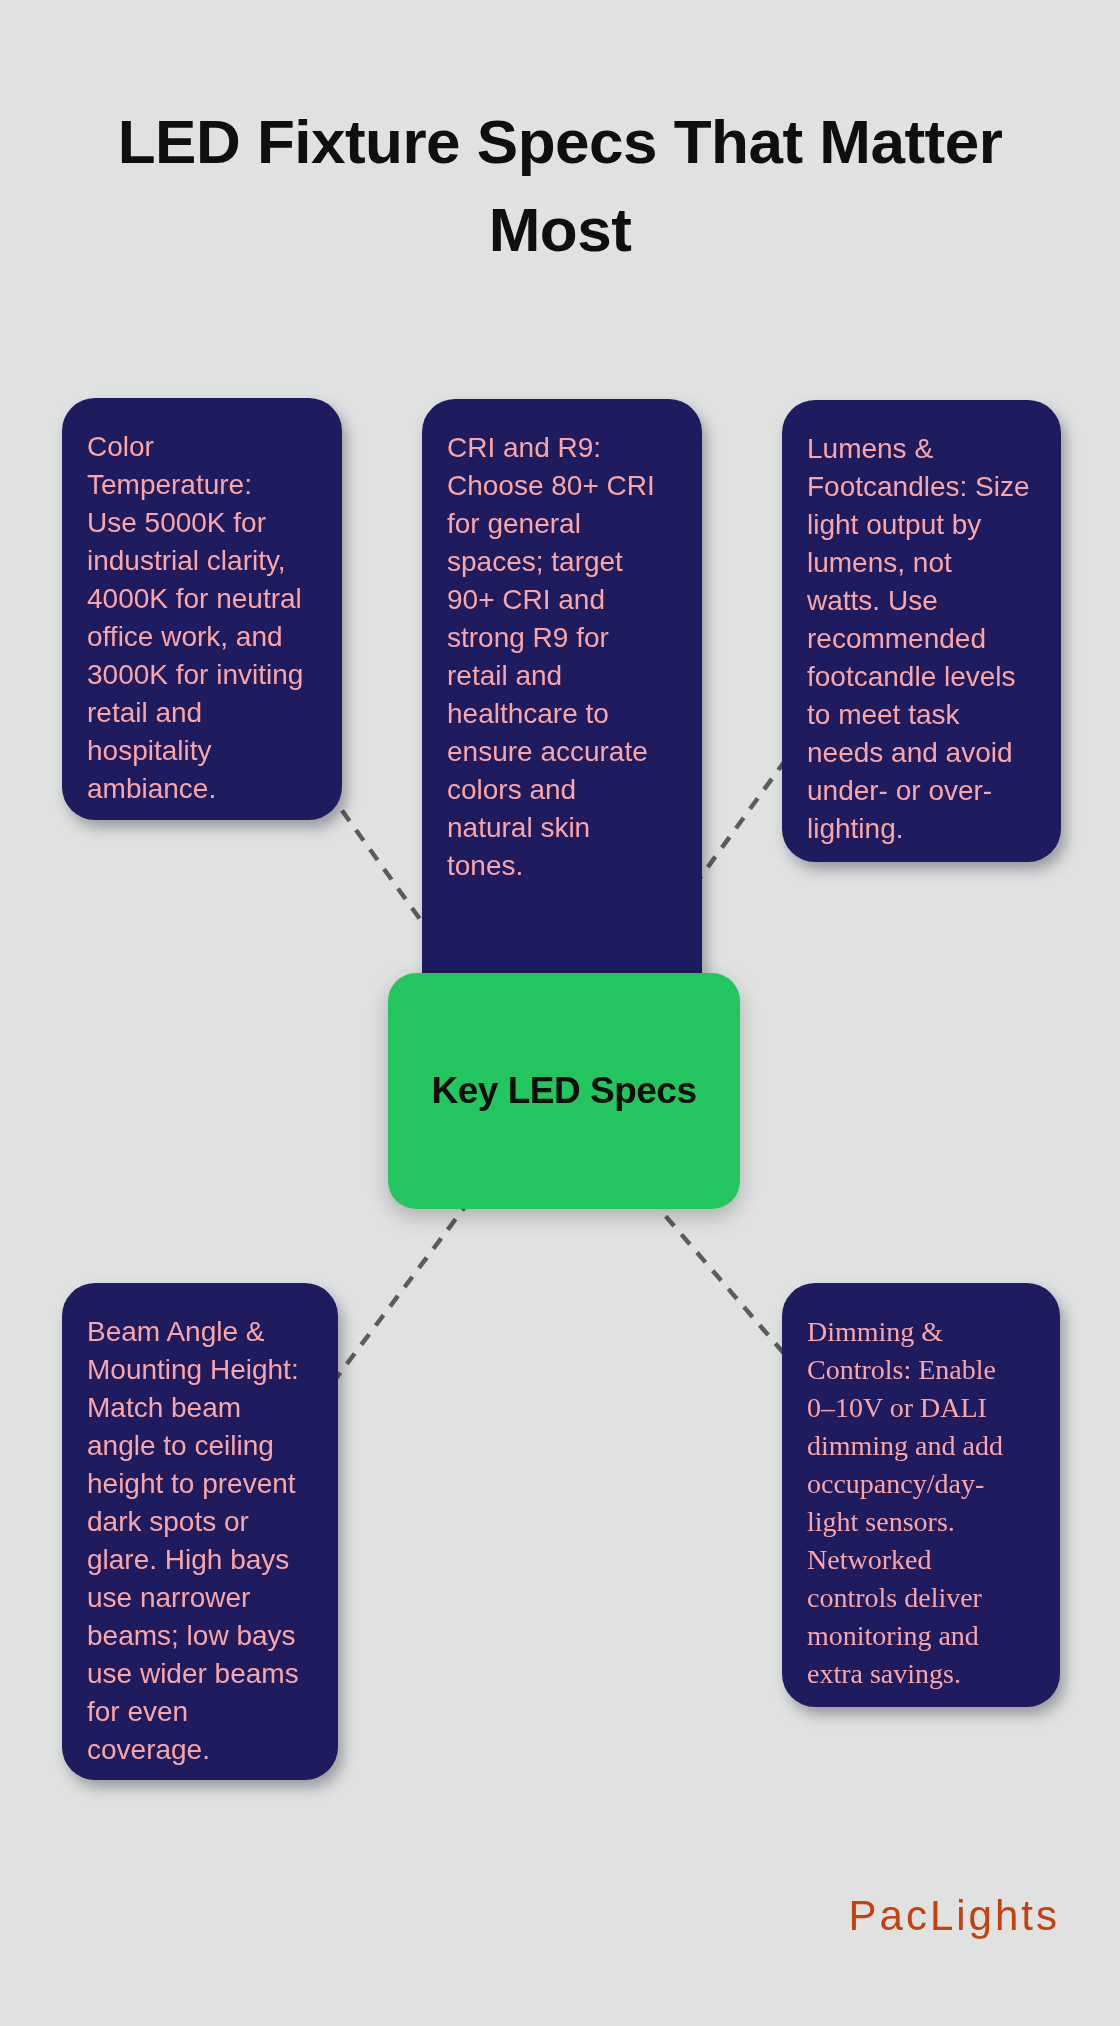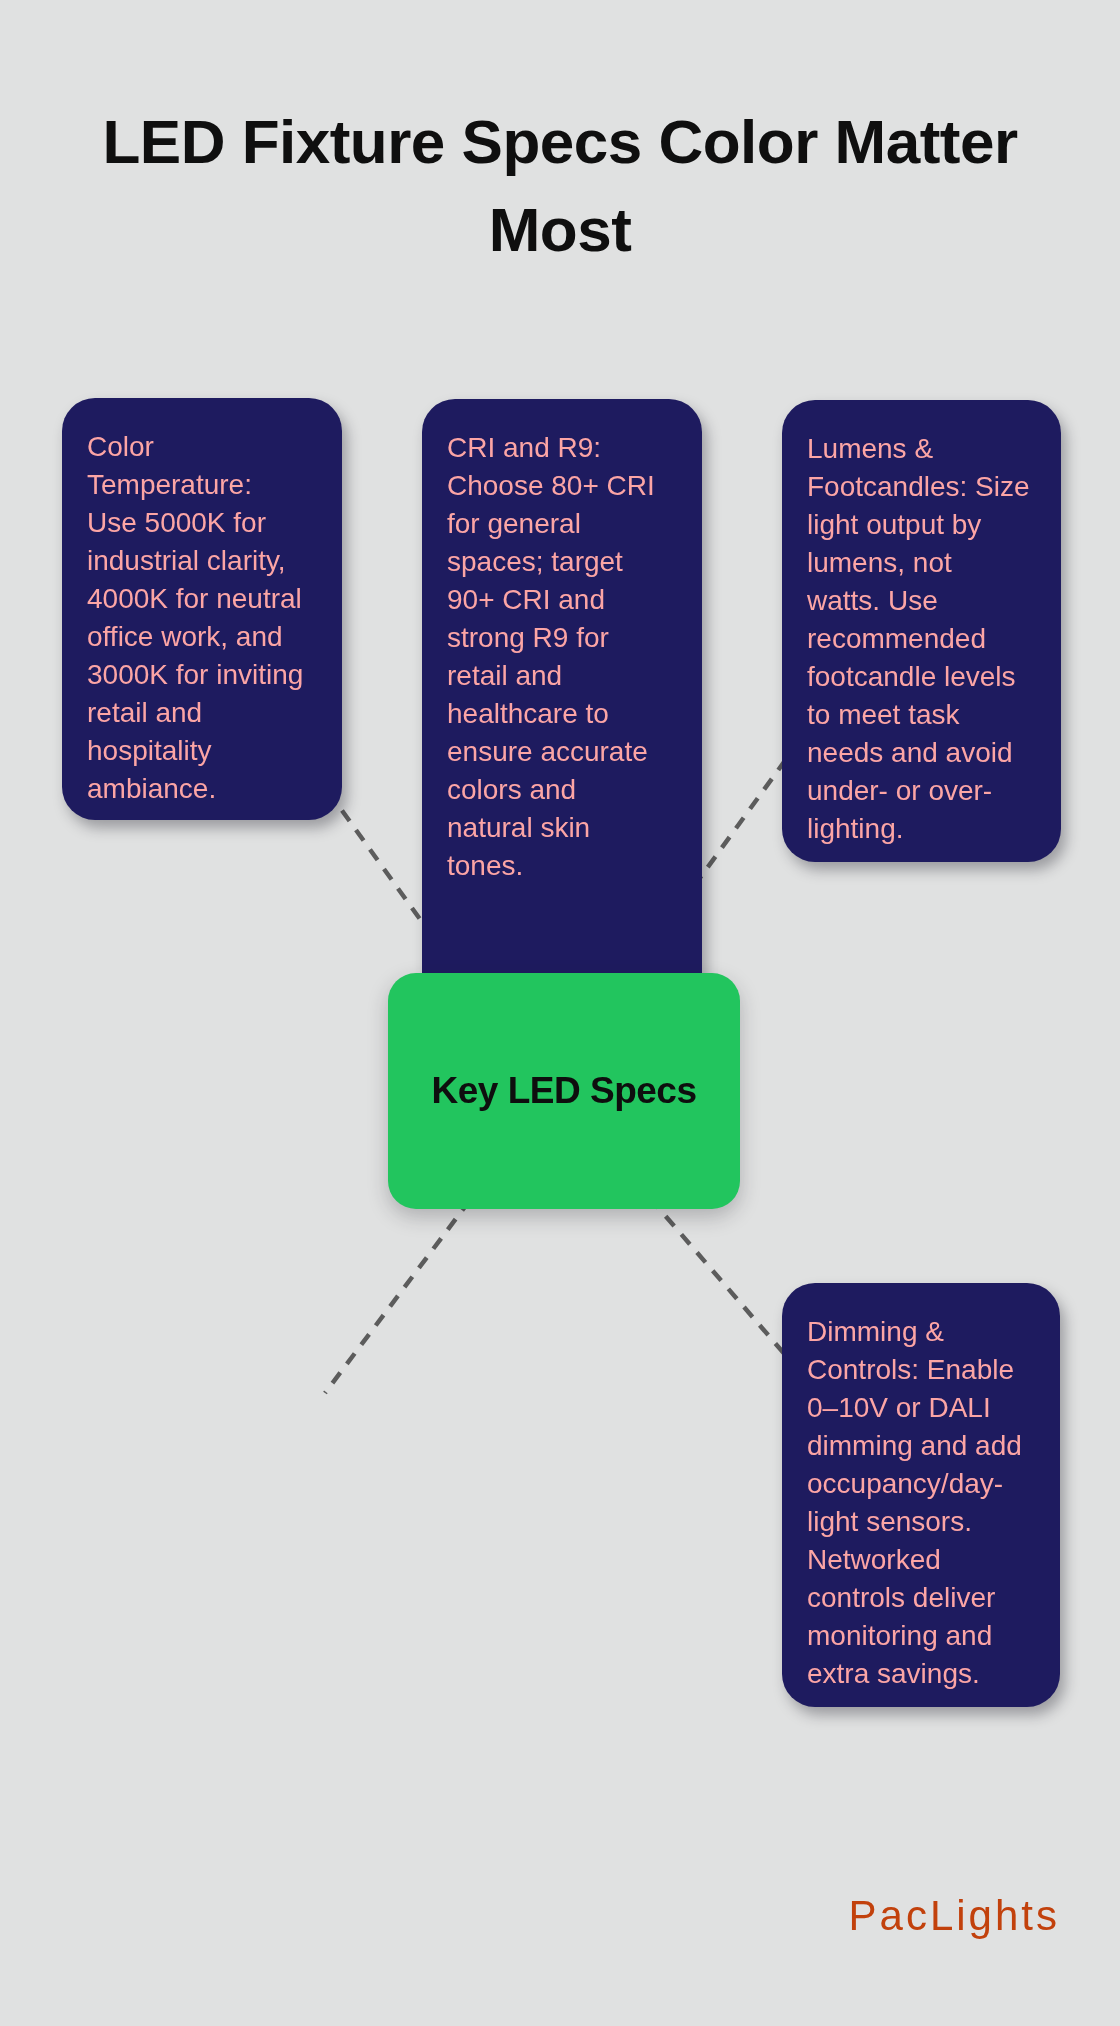--- a/index.html
+++ b/index.html
@@ -46,21 +46,21 @@
     padding:30px 22px 0 25px;
     font-size:28px;
     line-height:38px;
     color:#fca5a5;
     white-space:pre-line;
   }
   .card-tl{left:62px;  top:398px;  width:280px; height:422px;}
   .card-tm{left:422px; top:399px;  width:280px; height:626px;}
   .card-tr{left:782px; top:400px;  width:279px; height:462px;}
   .card-bl{left:62px;  top:1283px; width:276px; height:497px;}
-  .card-br{left:782px; top:1283px; width:278px; height:424px;}
+  .card-br{left:782px; top:1283px; width:278px; height:424px;font-family:Liberation Serif, serif;}
   .center-node{
     position:absolute;
     z-index:2;
     left:388px;top:973px;
     width:352px;height:236px;
     background:#22c55e;
     border-radius:28px;
     box-shadow:0 8px 20px rgba(30,30,40,0.25);
     display:flex;
     align-items:center;
@@ -80,21 +80,21 @@
     font-weight:400;
     letter-spacing:3px;
     color:#c2410c;
   }
 </style>
 </head>
 <body>
 
 <div class="canvas">
 
-  <h1 class="title">LED Fixture Specs Color Matter
+  <h1 class="title">LED Fixture Specs That Matter
 Most</h1>
 
   <svg class="connectors" width="1120" height="2026" viewBox="0 0 1120 2026" aria-hidden="true">
     <line x1="300" y1="752" x2="478" y2="1000"></line>
     <line x1="560" y1="880" x2="560" y2="1000"></line>
     <line x1="800" y1="740" x2="615" y2="995"></line>
     <line x1="470" y1="1200" x2="325" y2="1393"></line>
     <line x1="650" y1="1198" x2="800" y2="1372"></line>
   </svg>
 
@@ -133,20 +133,34 @@
 lumens, not
 watts. Use
 recommended
 footcandle levels
 to meet task
 needs and avoid
 under- or over-
 lighting.</p>
   </div>
 
+  <div class="card card-bl">
+    <p class="card-text">Beam Angle &amp;
+Mounting Height:
+Match beam
+angle to ceiling
+height to prevent
+dark spots or
+glare. High bays
+use narrower
+beams; low bays
+use wider beams
+for even
+coverage.</p>
+  </div>
 
   <div class="card card-br">
     <p class="card-text">Dimming &amp;
 Controls: Enable
 0–10V or DALI
 dimming and add
 occupancy/day-
 light sensors.
 Networked
 controls deliver

